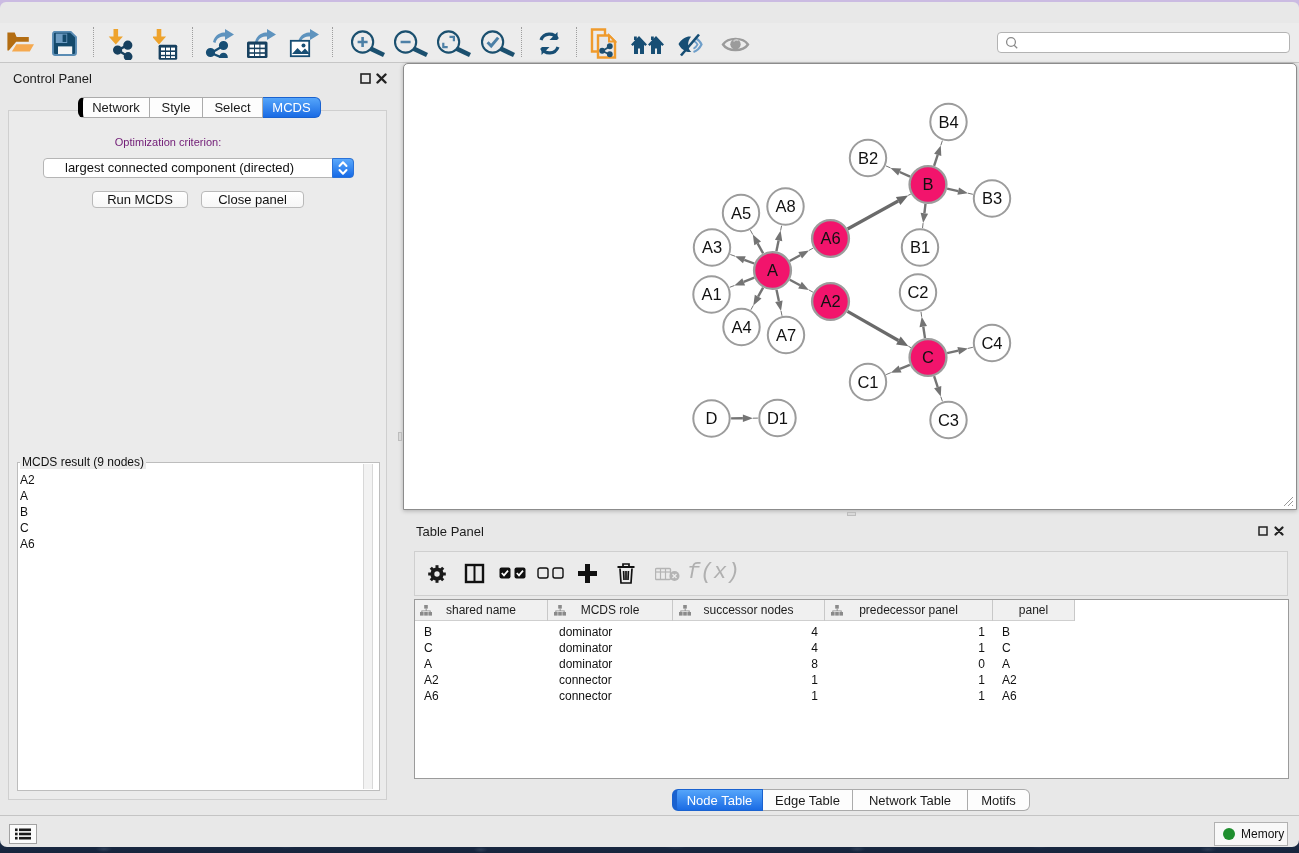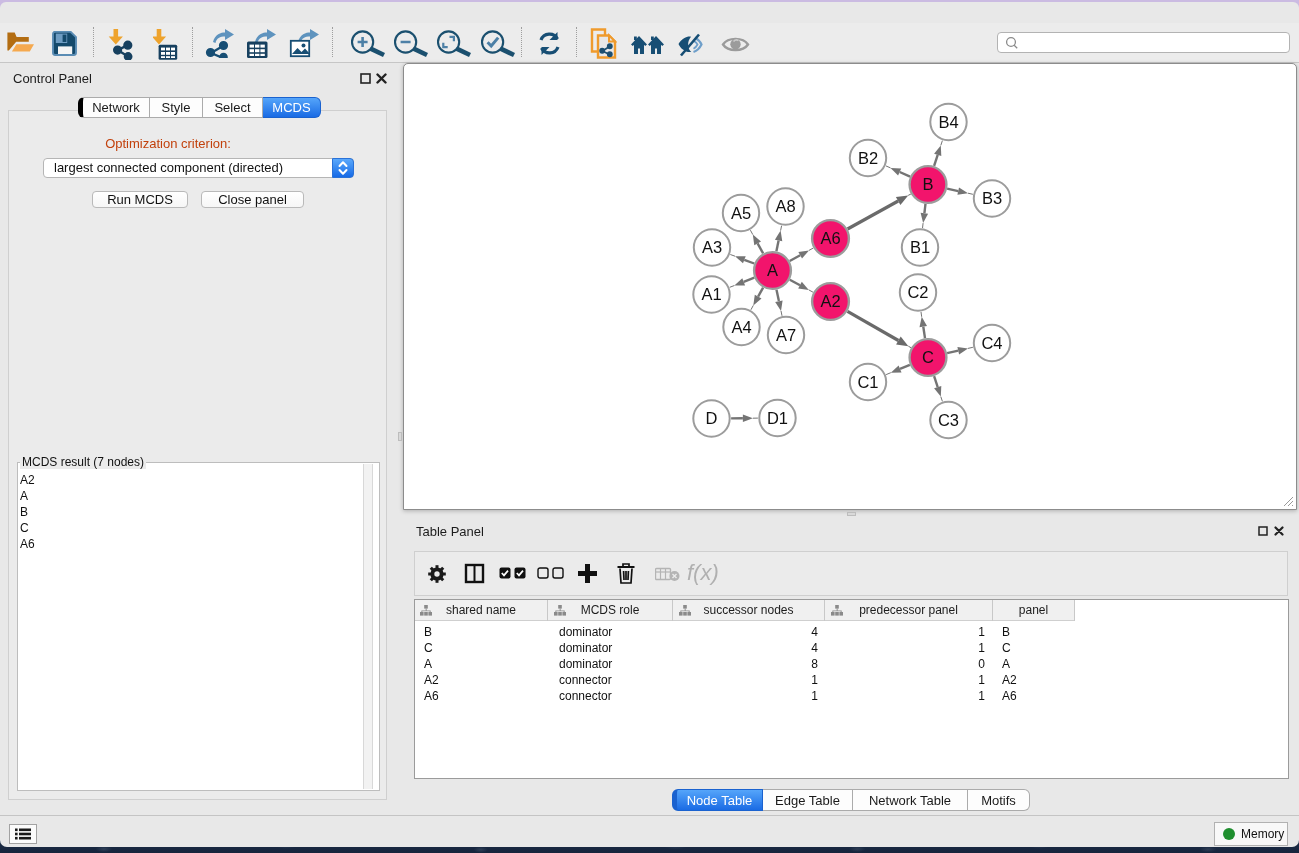--- a/index.html
+++ b/index.html
@@ -24,23 +24,23 @@
 #searchbox{left:997px;top:9px;width:293px;height:21px;background:#fff;border:1px solid #b3b3b3;border-radius:4px}
 
 #cp-title{left:13px;top:69px;font-size:13px;color:#1c1c1c}
 #cp-sub{left:8px;top:108px;width:379px;height:690px;border:1px solid #cfcfcf;background:#ebebeb}
 .tabrow{position:absolute;display:flex;height:21px}
 .tab{height:21px;background:#fdfdfd;border:1px solid #ababab;border-left:none;
  font-size:13px;color:#1a1a1a;display:flex;align-items:center;justify-content:center}
 .tab.first{border-left:5px solid #000000;border-radius:6px 0 0 6px}
 .tab.last{border-radius:0 6px 6px 0}
 .tab.sel{background:linear-gradient(#55a5fa,#1a6be4);color:#fff;border-color:#1a62cf}
-#opt-label{left:8px;top:134px;width:320px;text-align:center;font-size:13px;color:#c2410c}
+#opt-label{left:8px;top:134px;width:320px;text-align:center;font-size:11px;color:#701a75}
 #combo{left:43px;top:156px;width:311px;height:20px;background:#fff;border:1px solid #b5b5b5;border-radius:4px;
- font-size:13px;color:#111;line-height:18px;padding-left:10px}
+ font-size:13px;color:#111;line-height:18px;padding-left:21px}
 #combo-btn{left:332px;top:156px;width:22px;height:20px;border-radius:0 4px 4px 0;
  background:linear-gradient(#5aa8fb,#166ae6);border:1px solid #2a72d8}
 .macbtn{position:absolute;height:17px;background:linear-gradient(#ffffff,#f6f6f6);border:1px solid #b9b9b9;border-radius:4px;
  font-size:13px;color:#111;text-align:center;line-height:15px}
 #fieldset{left:17px;top:460px;width:363px;height:329px;border:1px solid #bdbdbd;background:#fff}
 #fs-label{left:20px;top:453px;font-size:12px;color:#111;background:#ebebeb;padding:0 2px}
 #fs-list{left:20px;top:470px;font-size:12px;line-height:16px;color:#111}
 #fs-scroll{left:363px;top:462px;width:10px;height:325px;background:#f2f2f2;border-left:1px solid #d8d8d8;border-right:1px solid #d8d8d8}
 
 #netwin{left:403px;top:61px;width:894px;height:447px;background:#fff;border:1px solid #8c8c8c;border-radius:5px 5px 0 0;
@@ -223,21 +223,21 @@
 <div class="abs" id="opt-label">Optimization criterion:</div>
 <div class="abs" id="combo">largest connected component (directed)</div>
 <div class="abs" id="combo-btn"><svg width="20" height="18" viewBox="0 0 20 18">
         <path d="M6.5 7 L10 3.2 L13.5 7" fill="none" stroke="#fff" stroke-width="2" stroke-linecap="round" stroke-linejoin="round"></path>
         <path d="M6.5 11 L10 14.8 L13.5 11" fill="none" stroke="#fff" stroke-width="2" stroke-linecap="round" stroke-linejoin="round"></path>
       </svg></div>
 <div class="macbtn" style="left:92px;top:189px;width:96px">Run MCDS</div>
 <div class="macbtn" style="left:201px;top:189px;width:103px">Close panel</div>
 <div class="abs" id="fieldset"></div>
 <div class="abs" id="fs-scroll"></div>
-<div class="abs" id="fs-label">MCDS result (7 nodes)</div>
+<div class="abs" id="fs-label">MCDS result (9 nodes)</div>
 <div class="abs" id="fs-list">A2<br>A<br>B<br>C<br>A6</div>
 
 <div class="abs" id="netwin">
  <div class="abs" id="nw-canvas">
 <svg id="graphsvg" width="894" height="423" viewBox="0 0 894 423" style="position:absolute;left:0;top:0" font-family="Liberation Sans, sans-serif">
 <line x1="350.3" y1="190.7" x2="339.7" y2="194.8" stroke="#747474" stroke-width="2.4"></line>
 <line x1="330.4" y1="198.5" x2="325.7" y2="200.3" stroke="#747474" stroke-width="1"></line>
 <path d="M330.4 198.5 L338.3 191.3 L341.1 198.4 Z" fill="#747474"></path>
 <line x1="350.2" y1="176.5" x2="340.3" y2="172.8" stroke="#747474" stroke-width="2.4"></line>
 <line x1="331.0" y1="169.2" x2="326.3" y2="167.5" stroke="#747474" stroke-width="1"></line>
@@ -407,21 +407,21 @@
  <svg class="abs" style="left:240px;top:15px" width="26" height="14" viewBox="0 0 26 14">
         <g fill="#b4b4b4">
           <rect x="0.5" y="1.5" width="15" height="11" rx="1" fill="none" stroke="#b4b4b4" stroke-width="1.4"></rect>
           <line x1="0.5" y1="5" x2="15.5" y2="5" stroke="#b4b4b4" stroke-width="1.2"></line>
           <line x1="5.5" y1="1.5" x2="5.5" y2="12.5" stroke="#b4b4b4" stroke-width="1.2"></line>
           <line x1="10.5" y1="1.5" x2="10.5" y2="12.5" stroke="#b4b4b4" stroke-width="1.2"></line>
           <circle cx="19.5" cy="9" r="5"></circle>
           <path d="M17.5 7 L21.5 11 M21.5 7 L17.5 11" stroke="#ebebeb" stroke-width="1.4"></path>
         </g>
       </svg>
- <div class="abs" style="left:272px;top:8px;font-family:Liberation Sans, sans-serif;font-style:italic;font-size:22px;color:#b0b0b0">f(x)</div>
+ <div class="abs" style="left:272px;top:8px;font-family:Liberation Mono, monospace;font-style:italic;font-size:22px;color:#b0b0b0">f(x)</div>
 </div>
 <div class="abs" id="tbl">
  <div class="abs" id="tbl-head">
   <div class="hcell" style="left:0;width:133px">
           <div class="hlabel">shared name</div>
         </div>
   <div class="hcell" style="left:133px;width:125px">
           <div class="hlabel">MCDS role</div>
         </div>
   <div class="hcell" style="left:258px;width:152px">

